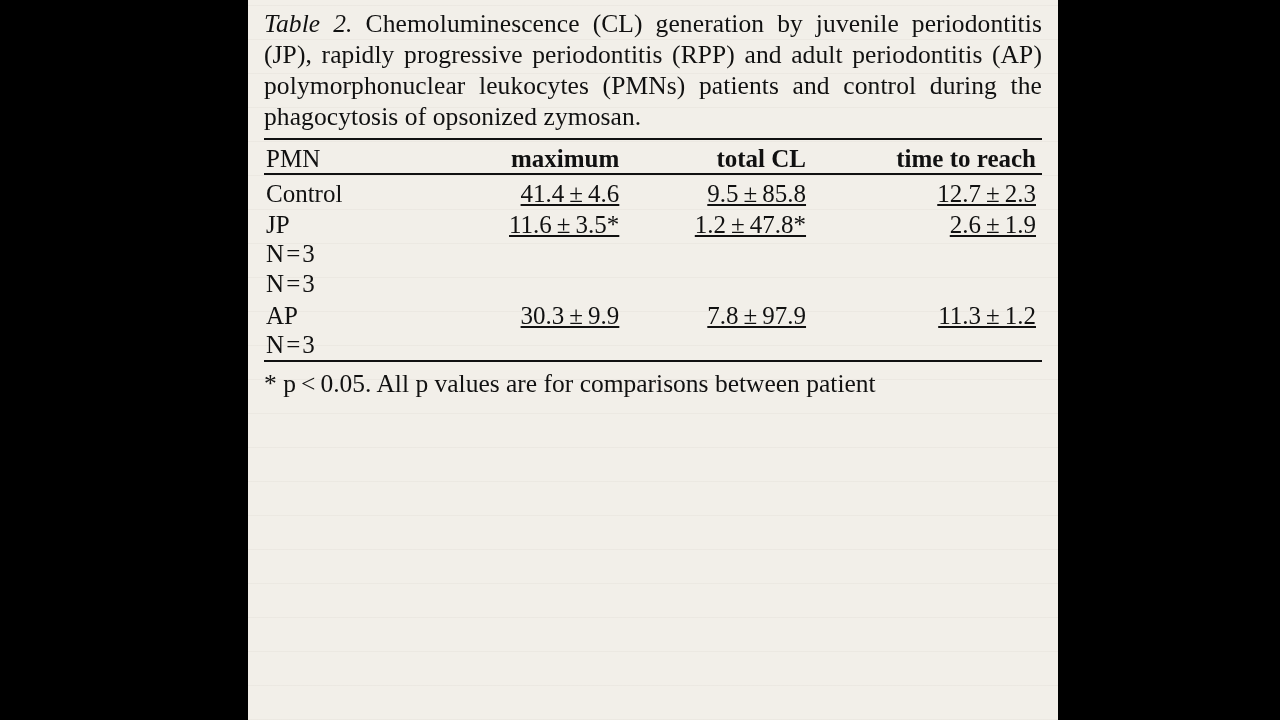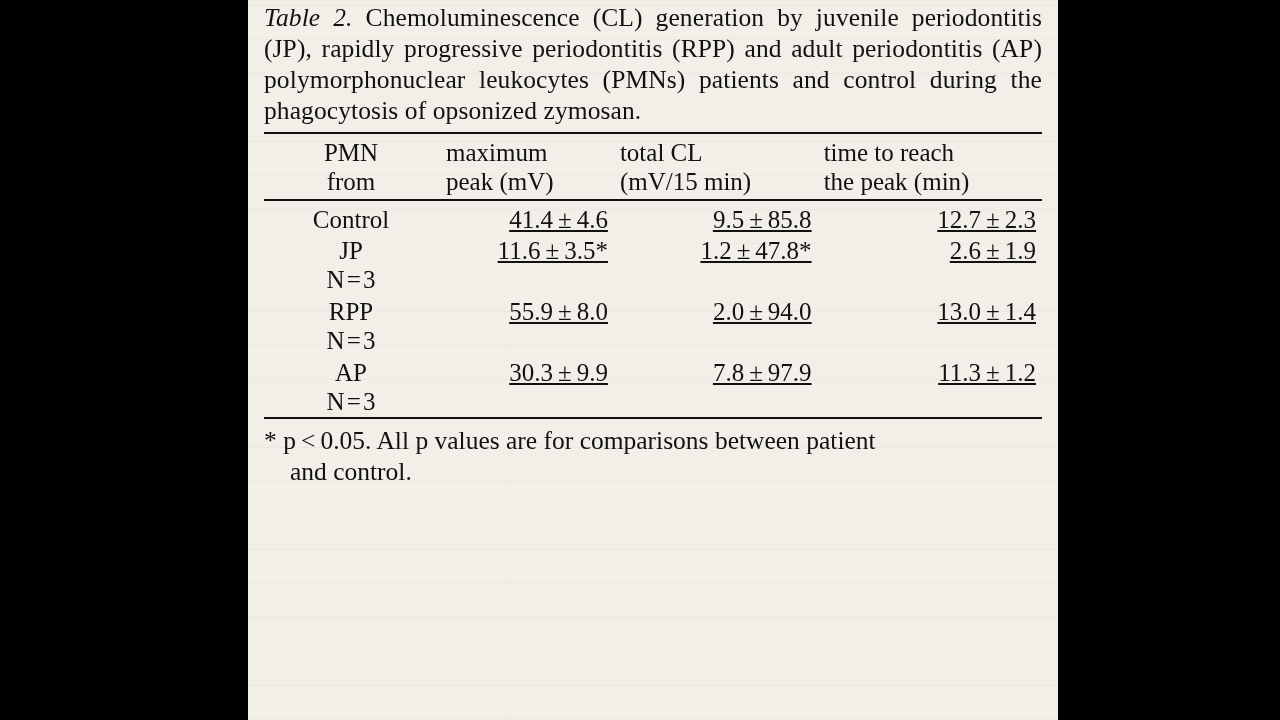--- a/index.html
+++ b/index.html
@@ -39,21 +39,21 @@
         0deg,
         rgba(190,185,175,0.12) 0px,
         rgba(190,185,175,0.12) 1px,
         rgba(255,255,255,0) 1px,
         rgba(255,255,255,0) 34px
       );
     pointer-events: none;
   }
   .inner {
     position: relative;
-    padding: 2px 16px 10px 16px;
+    padding: 8px 16px 10px 16px;
     color: #111;
   }
   .caption {
     font-size: 25.5px;
     line-height: 1.22;
     text-align: justify;
     text-justify: inter-word;
     letter-spacing: 0.1px;
     margin: 0 0 6px 0;
   }
@@ -78,34 +78,35 @@
   .spanhead {
     text-align: center;
     font-size: 25px;
     padding: 3px 0 2px 0;
   }
   .spanhead-rule {
     border-bottom: 1.5px solid #111;
   }
   td.lbl {
     width: 170px;
-    text-align: center;
+    text-align: left;
     padding: 0 4px 0 2px;
     white-space: nowrap;
   }
   td.c {
     text-align: right;
     white-space: nowrap;
     padding: 0 6px;
     text-decoration: underline;
   }
   td.h {
-    text-align: left;
+    text-align: right;
     white-space: nowrap;
     padding: 0 6px;
+    font-weight: bold;
   }
   .headrow td {
     padding-top: 4px;
   }
   .headrow2 td {
     padding-bottom: 3px;
   }
   .datarow td {
     padding-top: 2px;
   }
@@ -144,26 +145,20 @@
         <tbody>
           <tr class="rule-top">
             <td class="hrule" colspan="4"></td>
           </tr>
           <tr class="headrow">
             <td class="lbl">PMN</td>
             <td class="h">maximum</td>
             <td class="h">total CL</td>
             <td class="h">time to reach</td>
           </tr>
-          <tr class="headrow2">
-            <td class="lbl">from</td>
-            <td class="h">peak (mV)</td>
-            <td class="h">(mV/15 min)</td>
-            <td class="h">the peak (min)</td>
-          </tr>
           <tr class="rule-mid">
             <td class="hrule" colspan="4"></td>
           </tr>
 
           <tr class="datarow">
             <td class="lbl">Control</td>
             <td class="c">41.4 ± 4.6</td>
             <td class="c">9.5 ± 85.8</td>
             <td class="c">12.7 ± 2.3</td>
           </tr>
@@ -174,26 +169,20 @@
             <td class="c">1.2 ± 47.8*</td>
             <td class="c">2.6 ± 1.9</td>
           </tr>
           <tr class="subrow">
             <td class="lbl">N = 3</td>
             <td class="c"></td>
             <td class="c"></td>
             <td class="c"></td>
           </tr>
 
-          <tr class="datarow">
-            <td class="lbl">RPP</td>
-            <td class="c">55.9 ± 8.0</td>
-            <td class="c">2.0 ± 94.0</td>
-            <td class="c">13.0 ± 1.4</td>
-          </tr>
           <tr class="subrow">
             <td class="lbl">N = 3</td>
             <td class="c"></td>
             <td class="c"></td>
             <td class="c"></td>
           </tr>
 
           <tr class="datarow">
             <td class="lbl">AP</td>
             <td class="c">30.3 ± 9.9</td>
@@ -208,18 +197,17 @@
           </tr>
 
           <tr class="rule-bot">
             <td class="hrule" colspan="4"></td>
           </tr>
         </tbody>
       </table>
 
       <div class="footnote">
         <span class="star-line">*  p &lt; 0.05. All p values are for comparisons between patient</span>
-        <span class="cont">and control.</span>
       </div>
 
     </div>
   </div>
 </div>
 
 </body></html>

